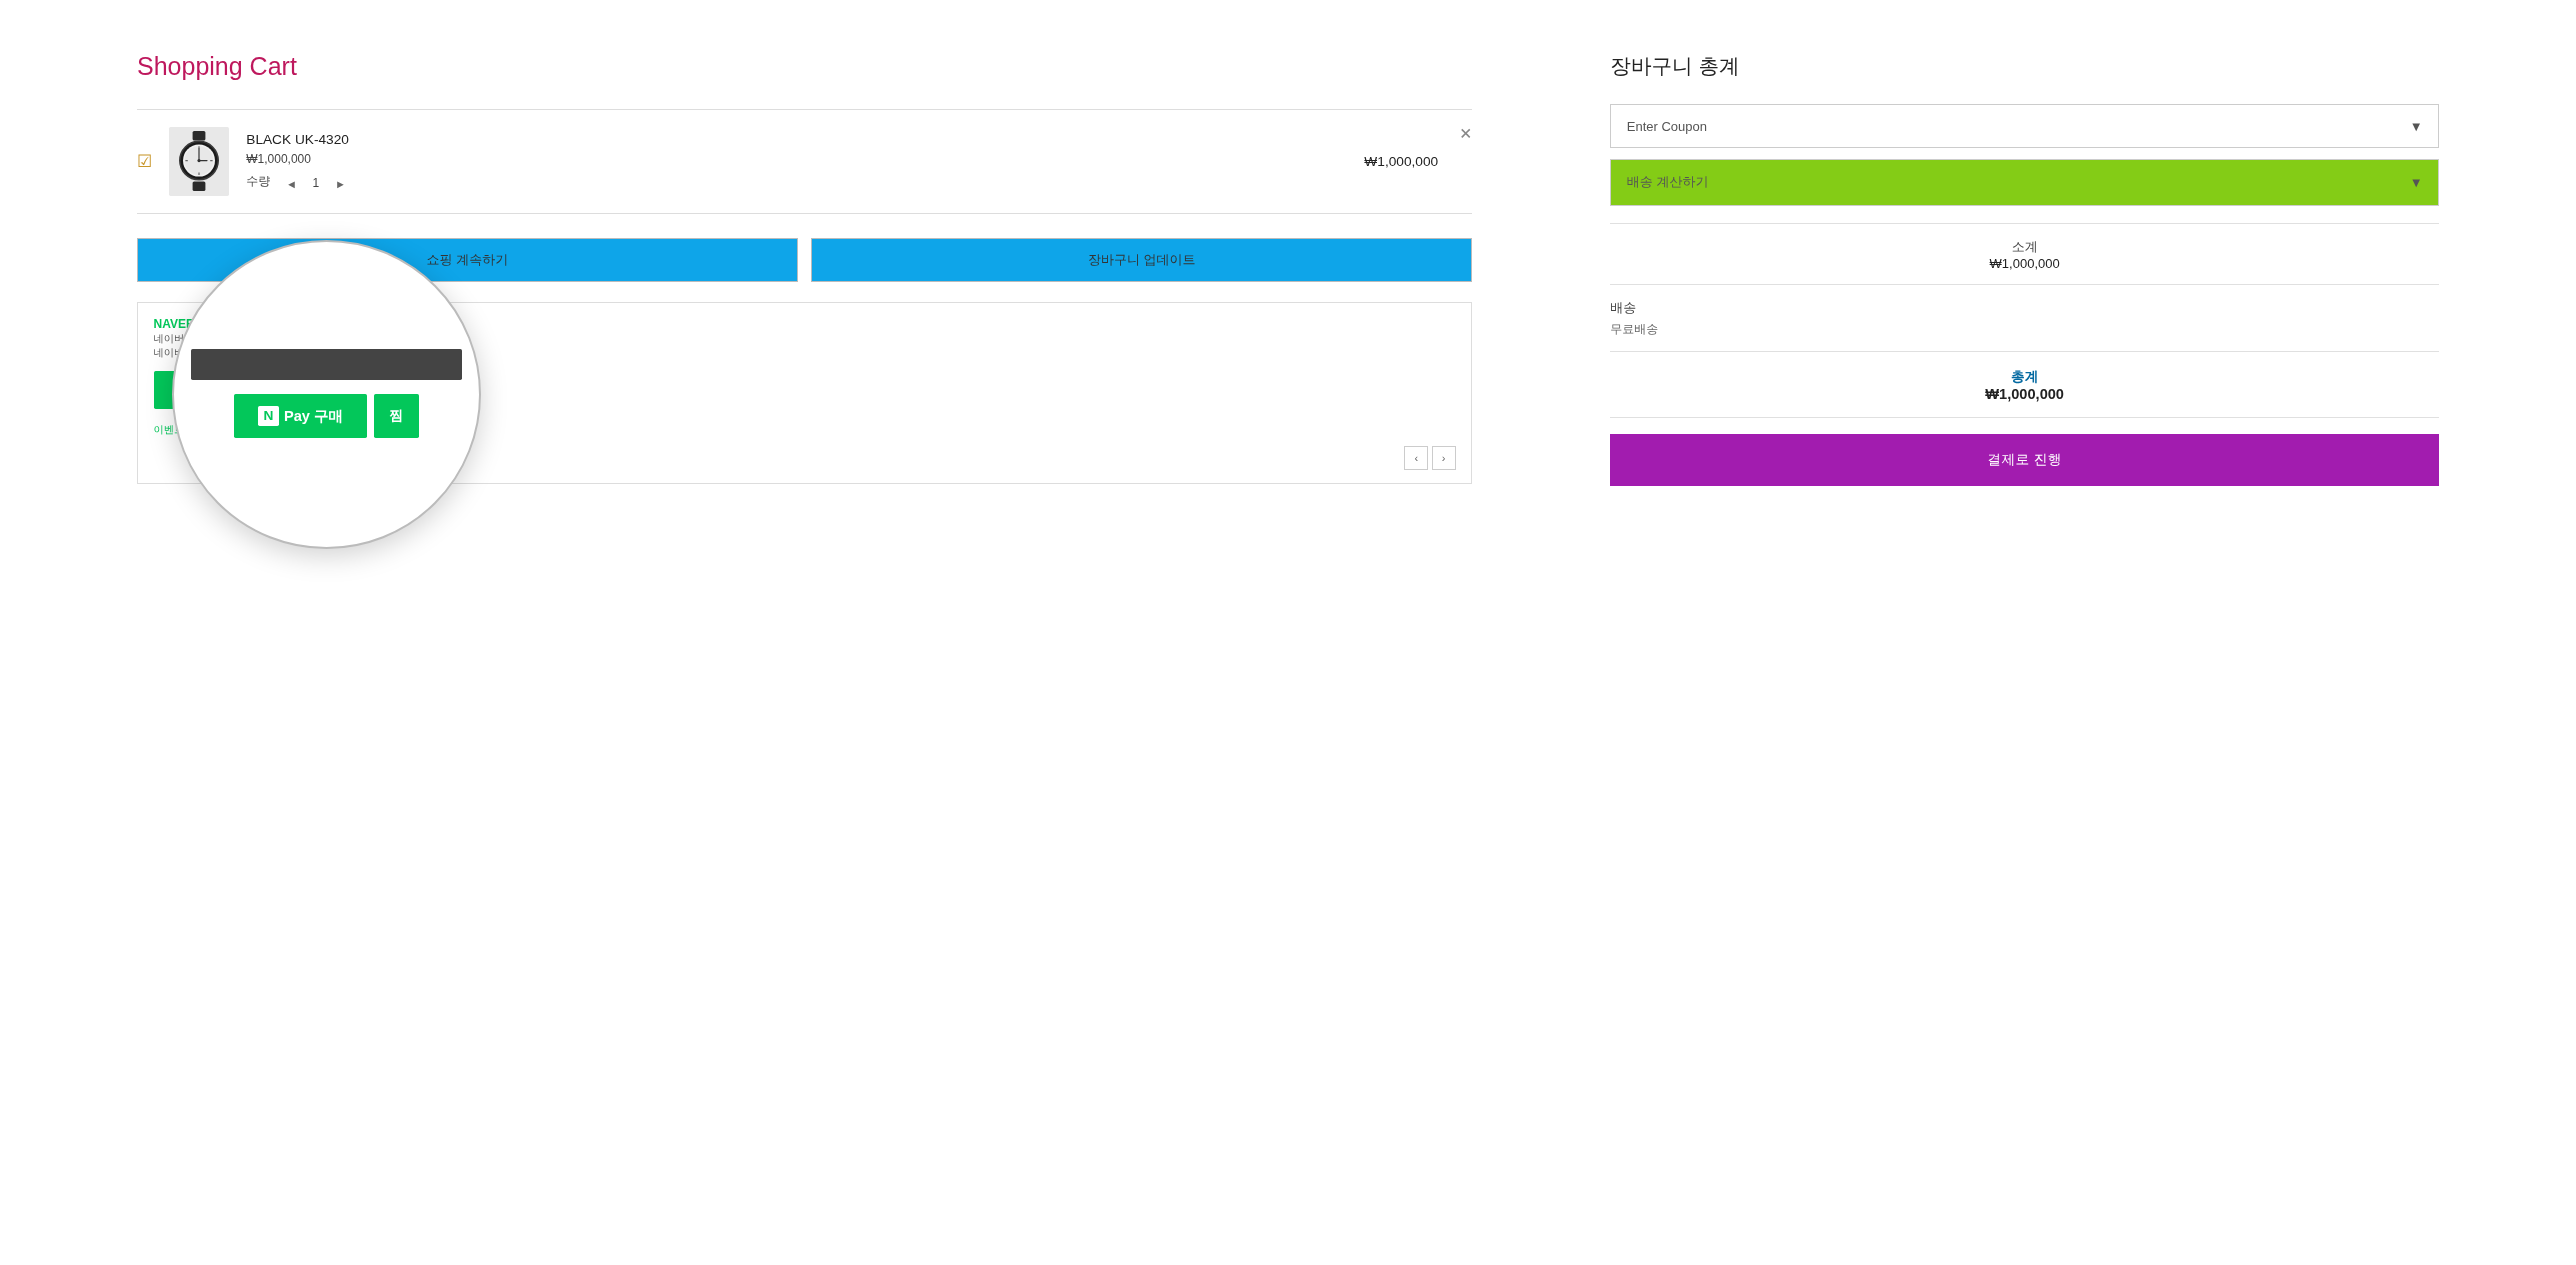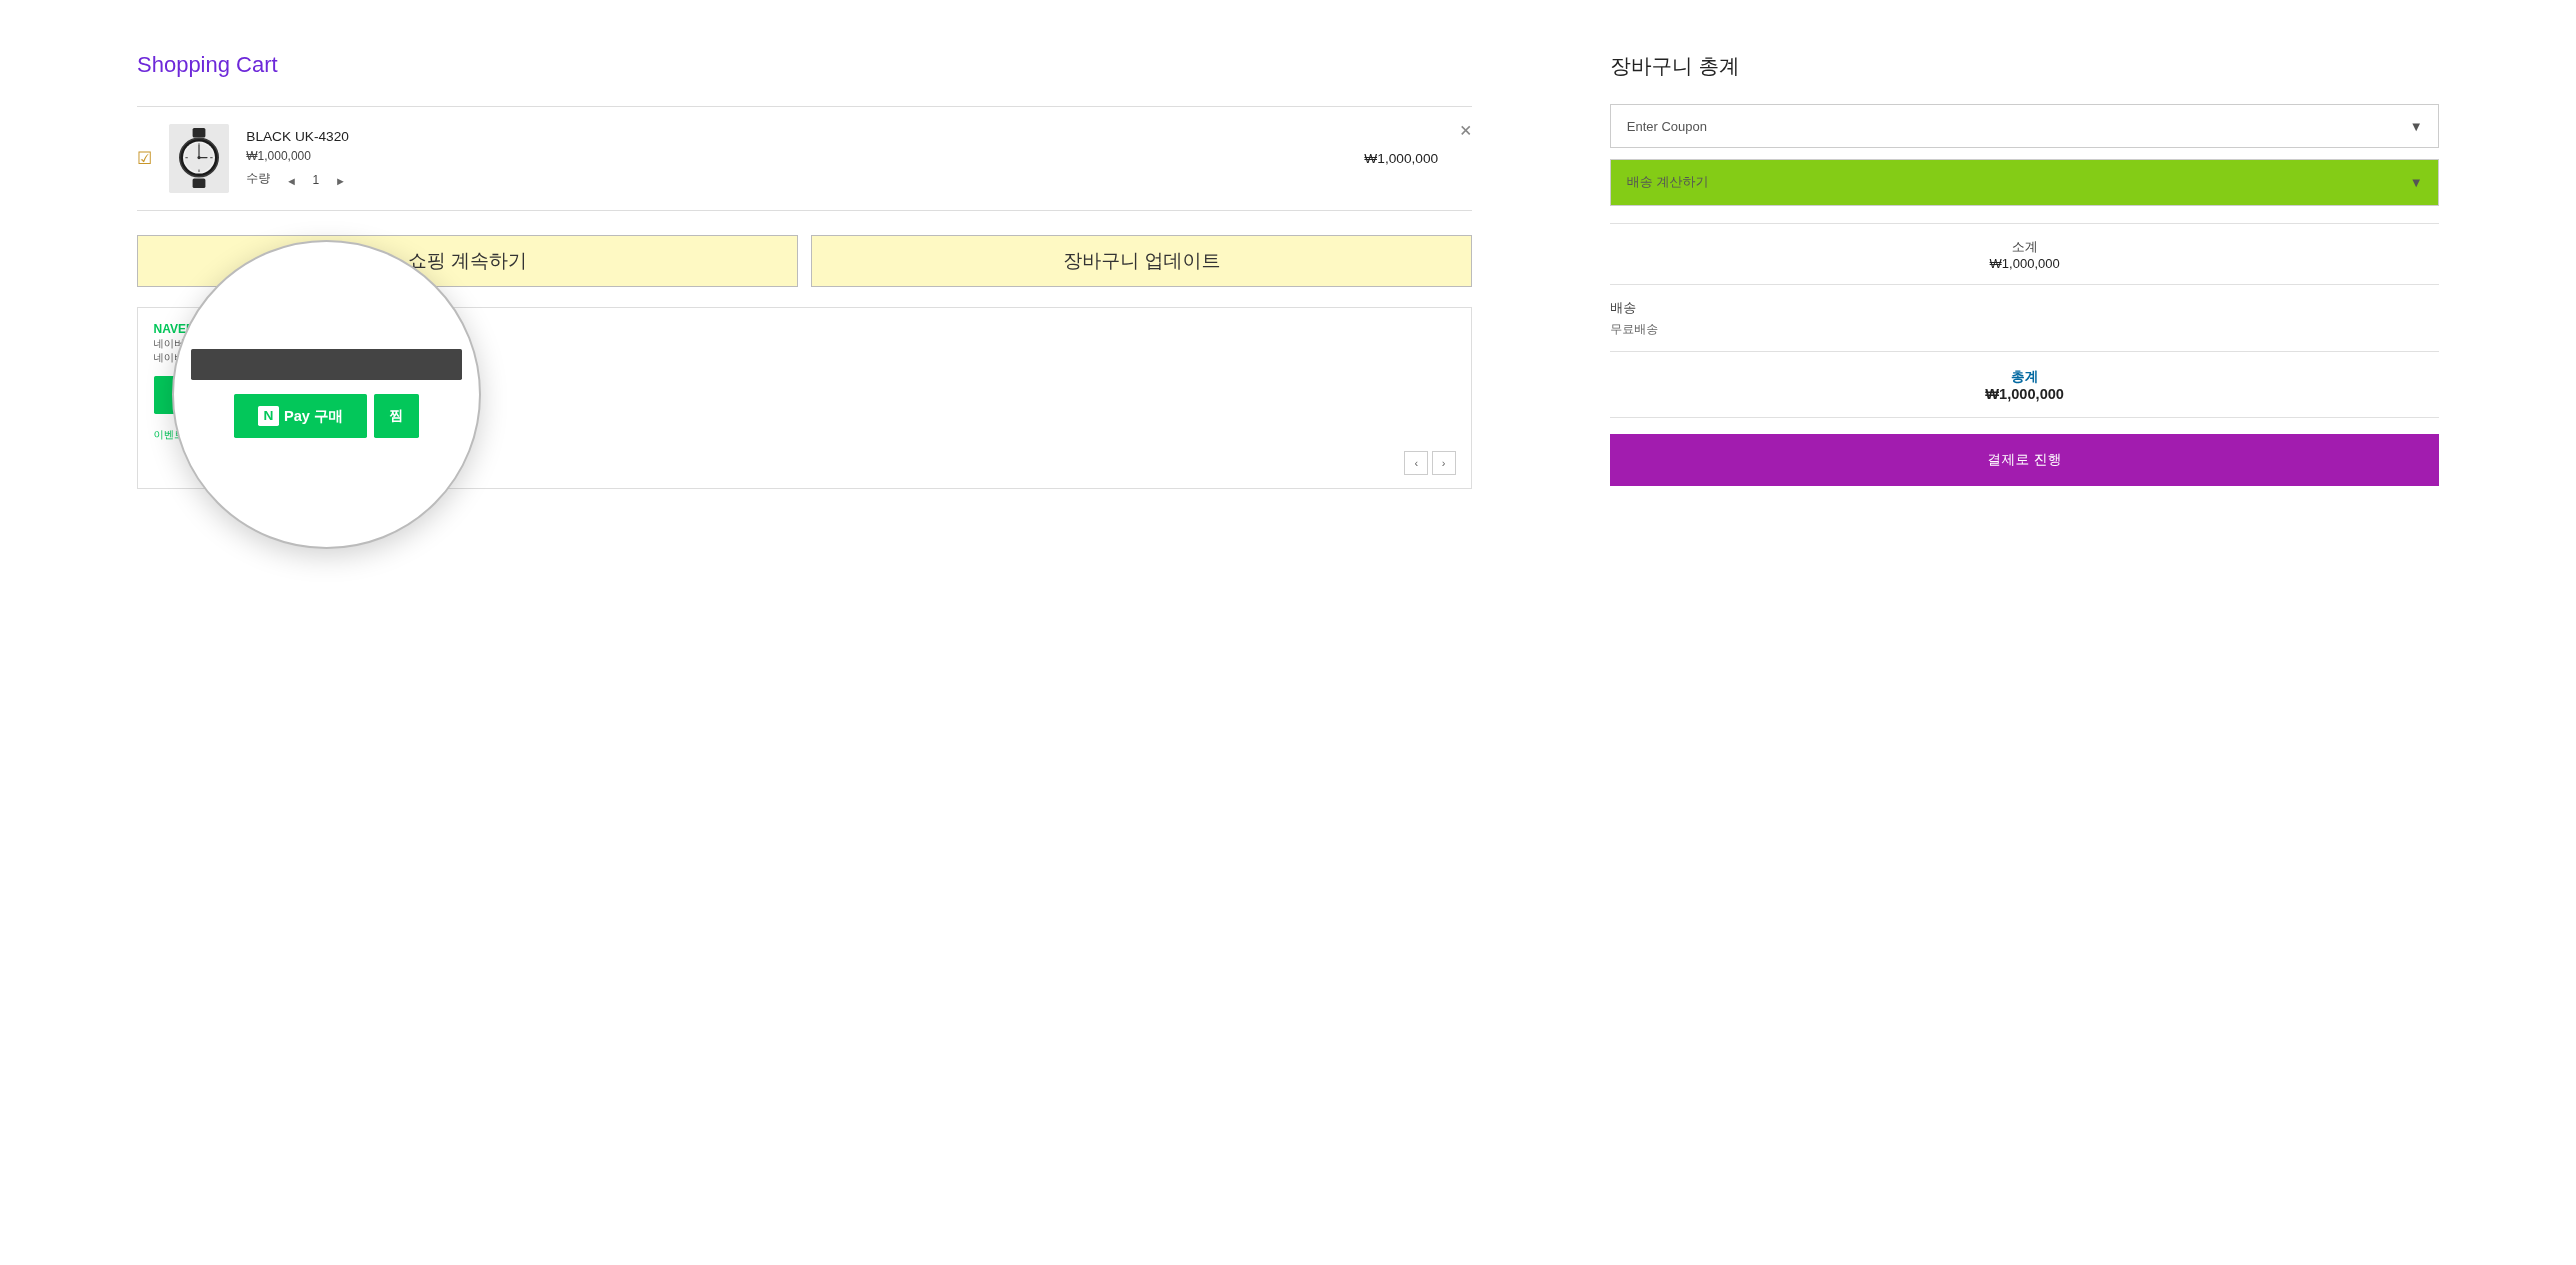--- a/index.html
+++ b/index.html
@@ -15,23 +15,23 @@
       padding: 52px 137px;
       min-height: 100vh;
     }
     .left-section {
       width: 58%;
     }
     .right-section {
       width: 36%;
     }
     .section-title {
-      font-size: 22px;
+      font-size: 25px;
       font-weight: 400;
-      color: #6d28d9;
+      color: #be185d;
       margin-bottom: 27.5px;
     }
 
     
     .cart-item {
       display: flex;
       align-items: center;
       padding: 17px 0;
       border-top: 0.9px solid #ddd;
       border-bottom: 0.9px solid #ddd;
@@ -107,22 +107,22 @@
     .cart-actions {
       display: flex;
       gap: 13.7px;
       margin-top: 24px;
       margin-bottom: 20.6px;
     }
     .btn-outline {
       flex: 1;
       padding: 12px 0;
       border: 0.9px solid #bbb;
-      background: #fef9c3;
-      font-size: 19px;
+      background: #0ea5e9;
+      font-size: 13px;
       color: #333;
       cursor: pointer;
     }
 
     
     .naver-pay-section {
       border: 0.9px solid #ddd;
       background: #fff;
       padding: 13.7px 15.5px;
       position: relative;

